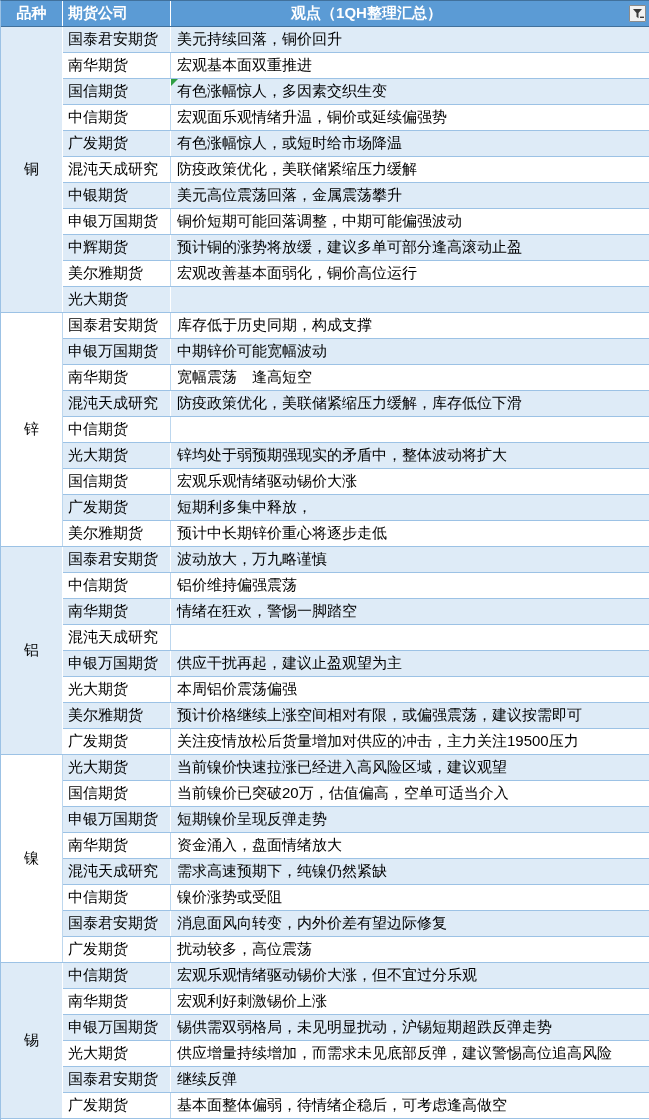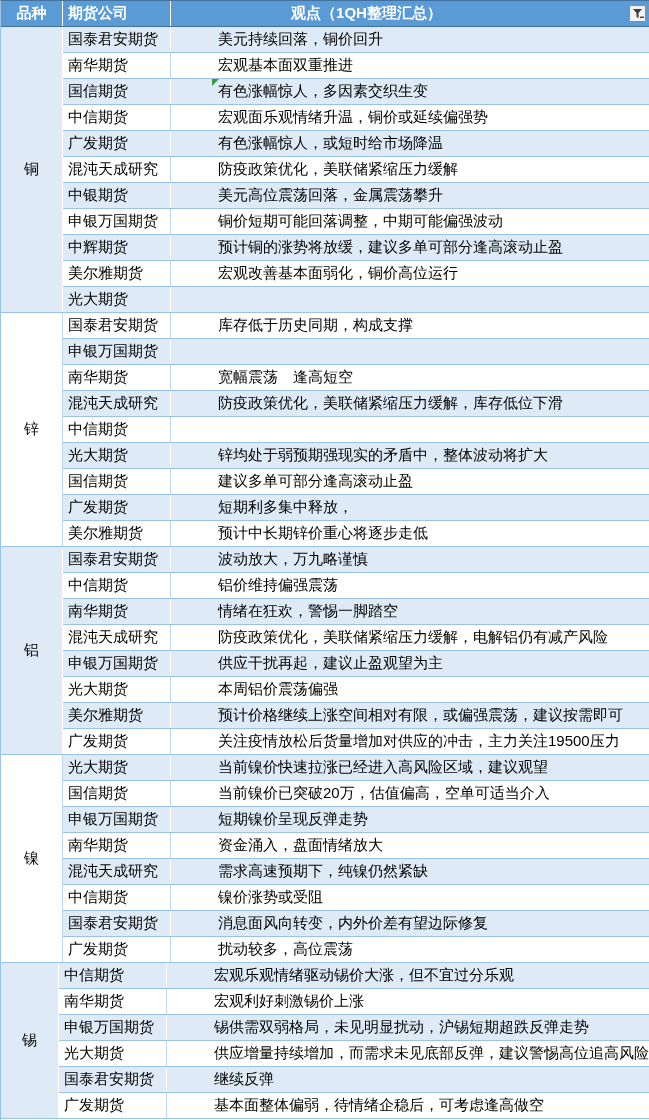--- a/index.html
+++ b/index.html
@@ -19,21 +19,21 @@
                 background:#F2F2F2; border:1px solid #8C8C8C; border-radius:1px;
                 display:flex; align-items:center; justify-content:center; cursor:pointer; }
 
   
   .section { display:flex; border-bottom:1px solid #9CC2E5; }
   .variety-cell { width:62px; display:flex; align-items:center; justify-content:center;
                   font-size:15px; border-right:1px solid #BDD7EE; }
   .variety-cell.band-blue { background:#DEEBF7; border-right-color:#FFFFFF; }
   .variety-cell.band-white { background:#FFFFFF; border-right-color:#BDD7EE; }
   .rows { flex:1; display:flex; flex-direction:column; }
-  .row { display:flex; height:26px; border-bottom:1px solid #9CC2E5; font-size:15px;gap:41px; }
+  .row { display:flex; height:26px; border-bottom:1px solid #9CC2E5; font-size:15px; }
   .row:last-child { border-bottom:none; height:25px; }
   .row.band-blue { background:#DEEBF7; }
   .row.band-white { background:#FFFFFF; }
   .cell { display:flex; align-items:center; height:100%; white-space:nowrap; overflow:hidden; }
   .company-cell { width:108px; padding-left:5px; border-right:1px solid #BDD7EE; }
   .row.band-blue .company-cell { border-right-color:#FFFFFF; }
   .opinion-cell { flex:1; padding-left:6px; position:relative; }
 
   
   .note-marker { position:absolute; left:0; top:0; width:0; height:0;
@@ -110,39 +110,40 @@
     <div class="variety-cell band-white">
       <span class="variety-label">锌</span>
     </div>
     <div class="rows">
           <div class="row band-white">
             <div class="cell company-cell">国泰君安期货</div>
             <div class="cell opinion-cell">库存低于历史同期，构成支撑</div>
           </div>
           <div class="row band-blue">
             <div class="cell company-cell">申银万国期货</div>
+            <div class="cell opinion-cell">中期锌价可能宽幅波动</div>
           </div>
           <div class="row band-white">
             <div class="cell company-cell">南华期货</div>
             <div class="cell opinion-cell">宽幅震荡　逢高短空</div>
           </div>
           <div class="row band-blue">
             <div class="cell company-cell">混沌天成研究</div>
             <div class="cell opinion-cell">防疫政策优化，美联储紧缩压力缓解，库存低位下滑</div>
           </div>
           <div class="row band-white">
             <div class="cell company-cell">中信期货</div>
           </div>
           <div class="row band-blue">
             <div class="cell company-cell">光大期货</div>
             <div class="cell opinion-cell">锌均处于弱预期强现实的矛盾中，整体波动将扩大</div>
           </div>
           <div class="row band-white">
             <div class="cell company-cell">国信期货</div>
-            <div class="cell opinion-cell">建议多单可部分逢高滚动止盈</div>
+            <div class="cell opinion-cell">宏观乐观情绪驱动锡价大涨</div>
           </div>
           <div class="row band-blue">
             <div class="cell company-cell">广发期货</div>
             <div class="cell opinion-cell">短期利多集中释放，</div>
           </div>
           <div class="row band-white">
             <div class="cell company-cell">美尔雅期货</div>
             <div class="cell opinion-cell">预计中长期锌价重心将逐步走低</div>
           </div>
         </div>
@@ -160,21 +161,20 @@
           <div class="row band-white">
             <div class="cell company-cell">中信期货</div>
             <div class="cell opinion-cell">铝价维持偏强震荡</div>
           </div>
           <div class="row band-blue">
             <div class="cell company-cell">南华期货</div>
             <div class="cell opinion-cell">情绪在狂欢，警惕一脚踏空</div>
           </div>
           <div class="row band-white">
             <div class="cell company-cell">混沌天成研究</div>
-            <div class="cell opinion-cell">防疫政策优化，美联储紧缩压力缓解，电解铝仍有减产风险</div>
           </div>
           <div class="row band-blue">
             <div class="cell company-cell">申银万国期货</div>
             <div class="cell opinion-cell">供应干扰再起，建议止盈观望为主</div>
           </div>
           <div class="row band-white">
             <div class="cell company-cell">光大期货</div>
             <div class="cell opinion-cell">本周铝价震荡偏强</div>
           </div>
           <div class="row band-blue">

